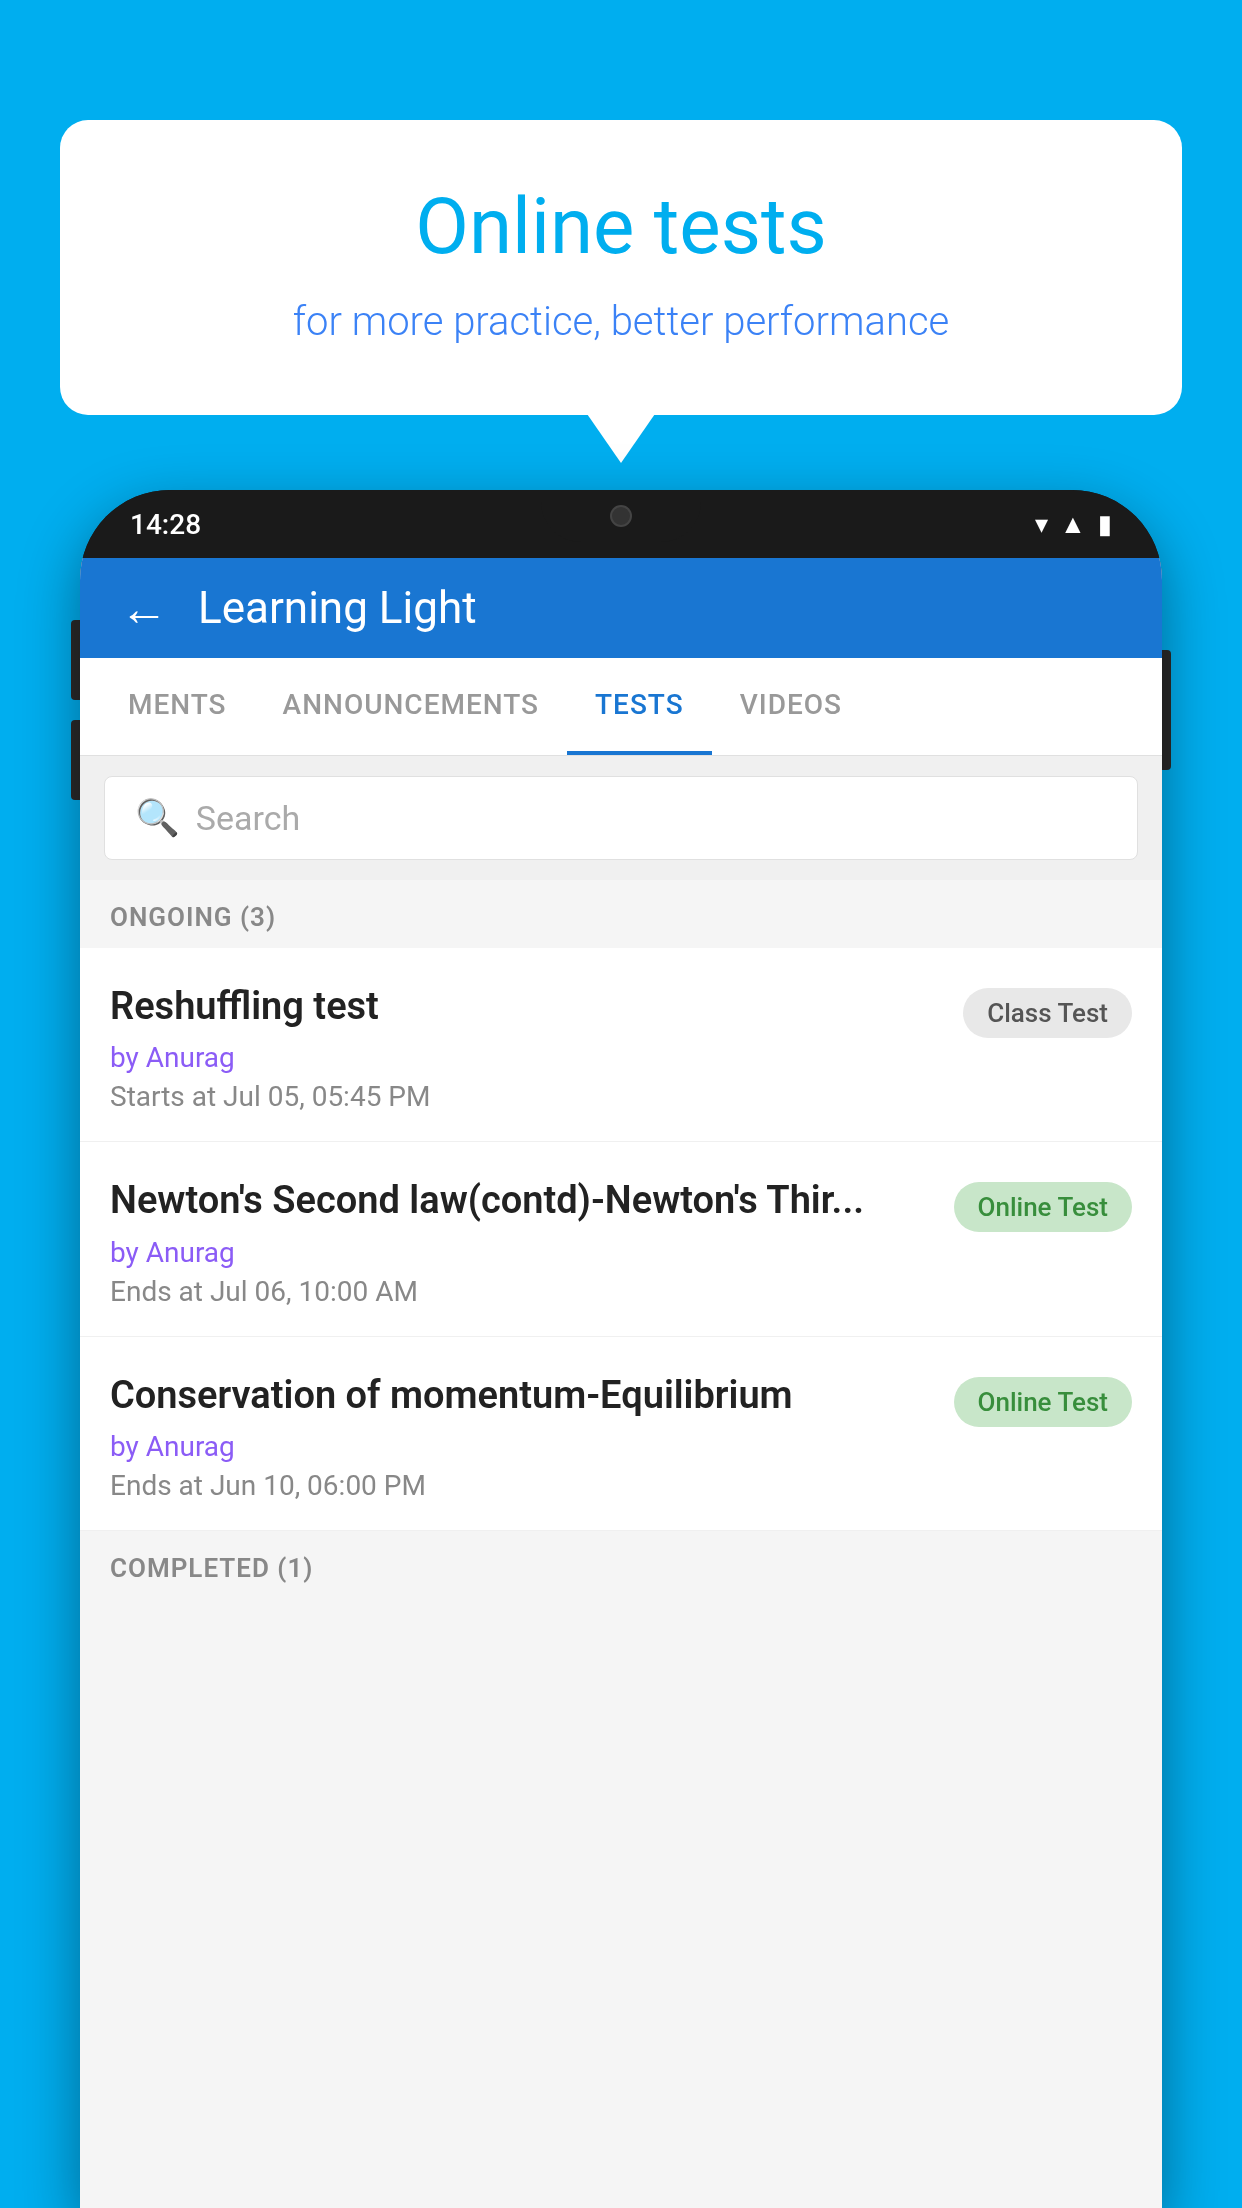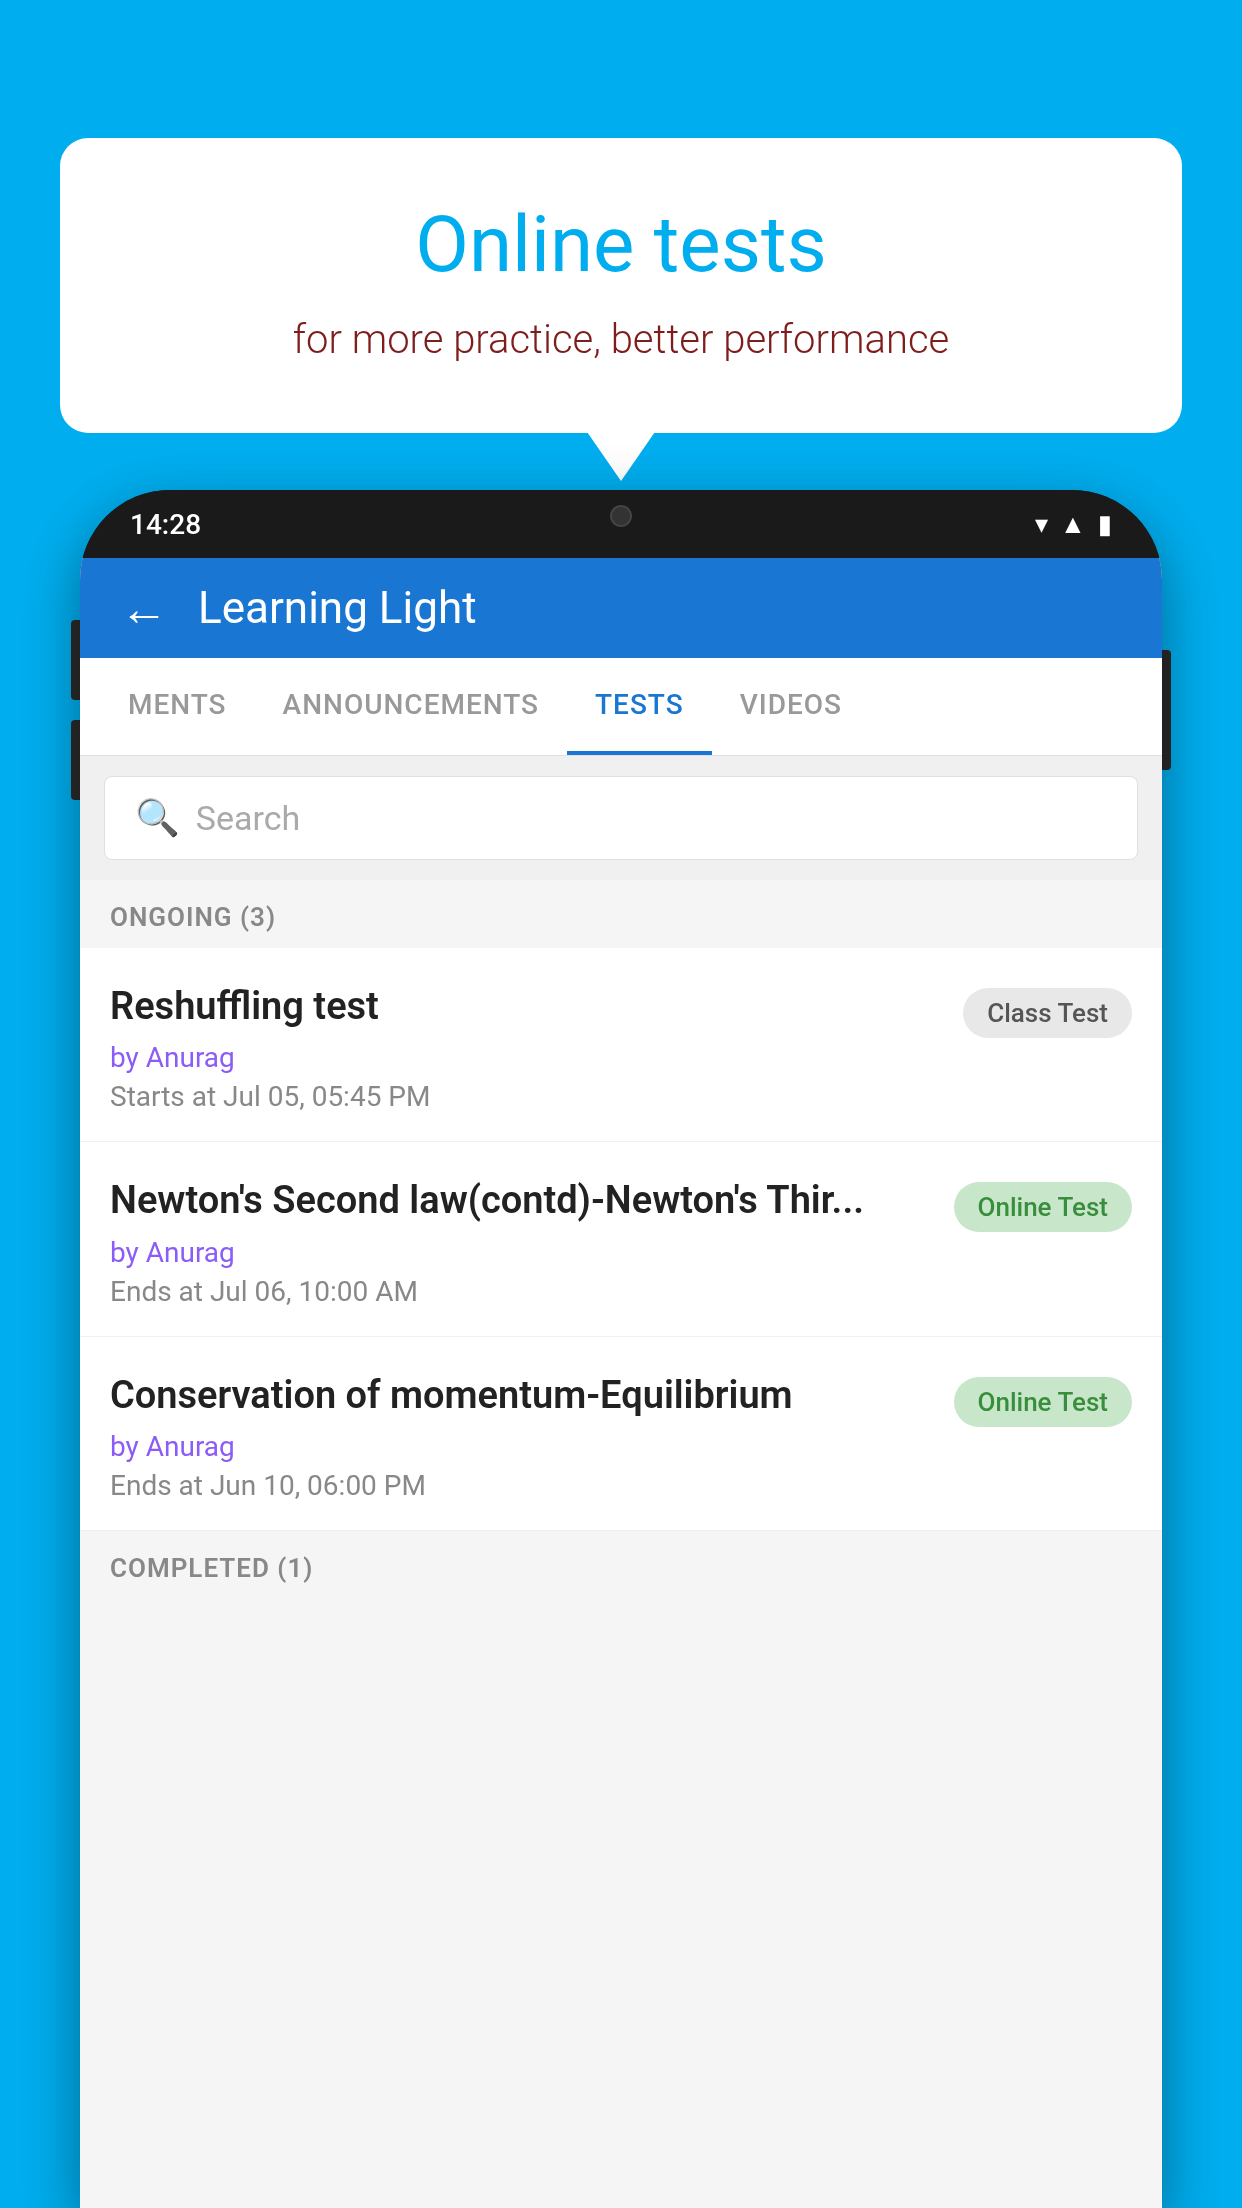--- a/index.html
+++ b/index.html
@@ -9,21 +9,21 @@
       height: 2208px;
       background-color: #00AEEF;
       font-family: 'Roboto', Arial, sans-serif;
       overflow: hidden;
       position: relative;
     }
 
     
     .speech-bubble-container {
       position: absolute;
-      top: 138px;
+      top: 120px;
       left: 60px;
       right: 60px;
     }
 
     .speech-bubble {
       background: white;
       border-radius: 28px;
       padding: 60px 80px 70px 80px;
       text-align: center;
       position: relative;
@@ -42,21 +42,21 @@
 
     .bubble-title {
       font-size: 78px;
       color: #00AEEF;
       font-weight: 400;
       line-height: 1.2;
     }
 
     .bubble-subtitle {
       font-size: 40px;
-      color: #7f1d1d;
+      color: #3b82f6;
       margin-top: 24px;
       font-weight: 300;
     }
 
     
     .phone-frame {
       position: absolute;
       top: 490px;
       left: 80px;
       right: 80px;

